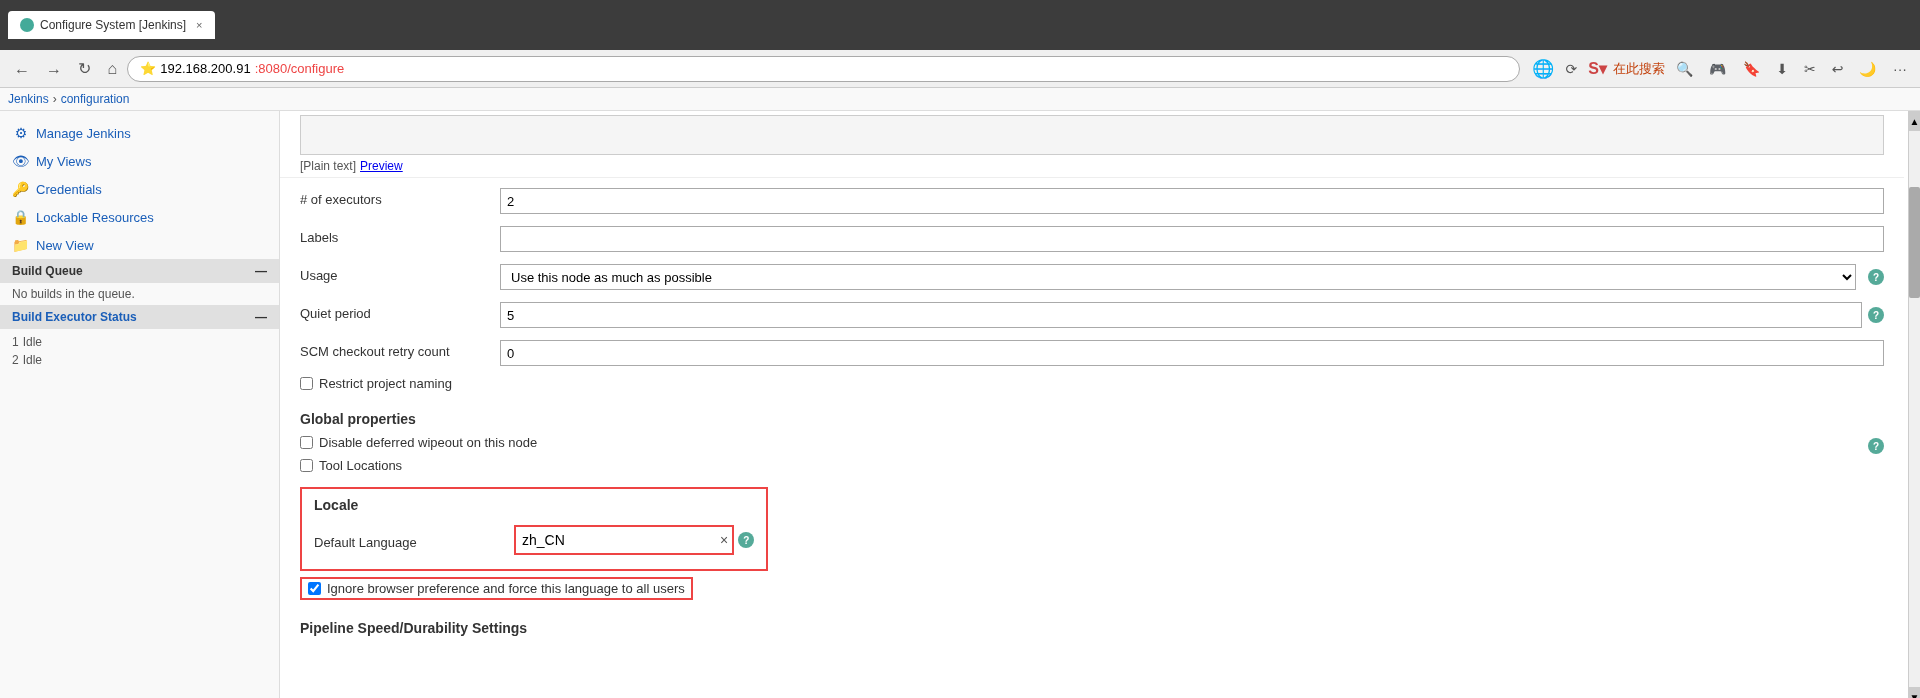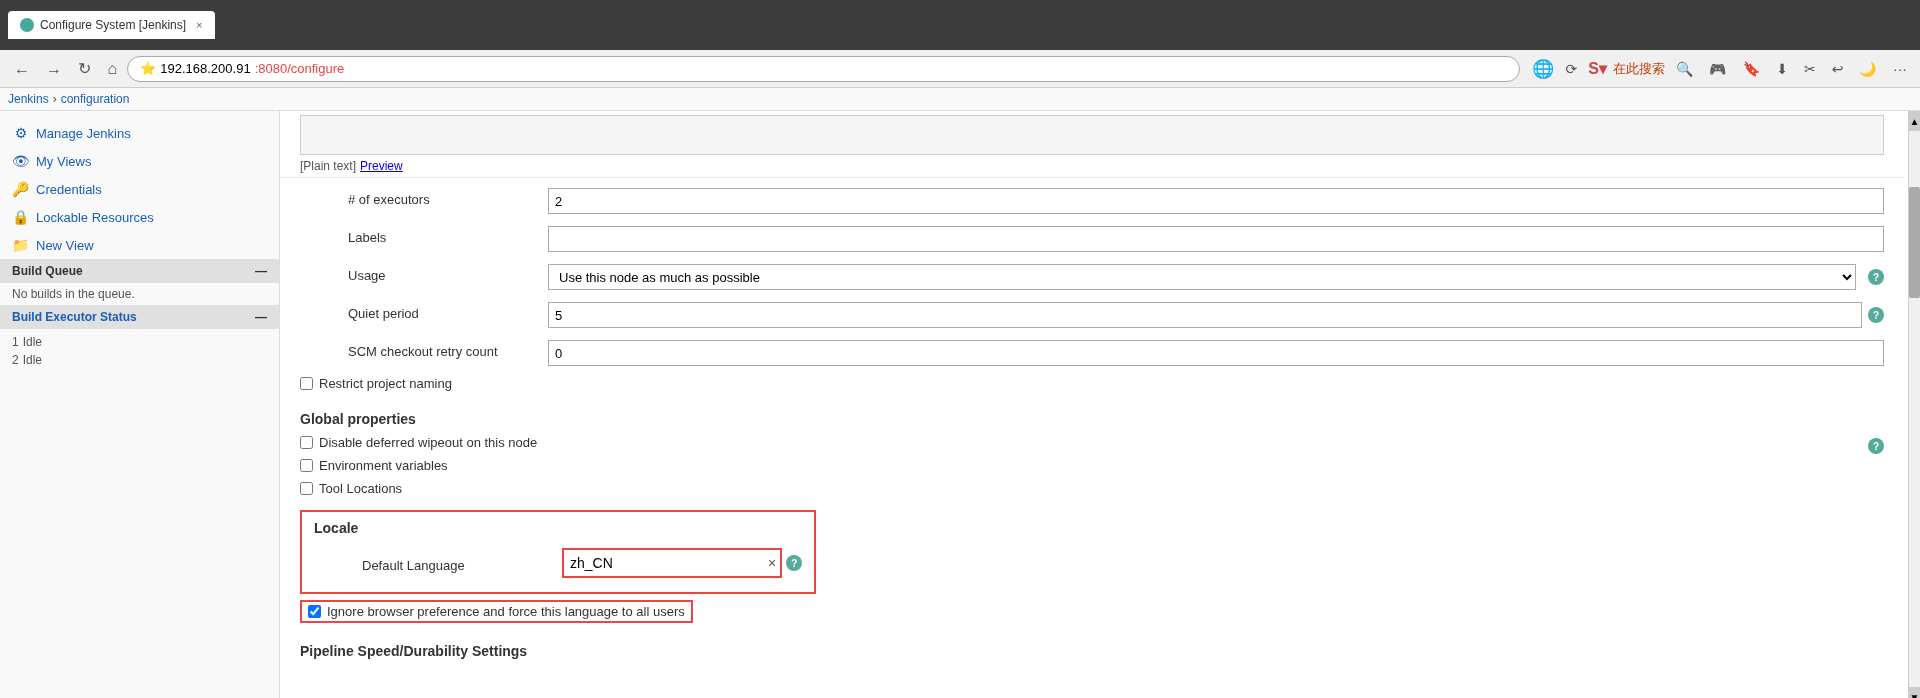--- a/index.html
+++ b/index.html
@@ -168,21 +168,20 @@
       padding: 6px 0;
       min-height: 32px;
     }
 
     .form-label {
       width: 200px;
       flex-shrink: 0;
       font-size: 13px;
       color: #333;
       padding-top: 4px;
-      margin-left: 48px;
     }
 
     .form-value {
       flex: 1;
       display: flex;
       align-items: center;
       gap: 6px;
     }
 
     .form-input {
@@ -454,24 +453,20 @@
           <div class="section-title">Global properties</div>
 
           <div style="display:flex; align-items:flex-end; justify-content:space-between;">
             <div class="checkbox-row">
               <input type="checkbox" style="">
               <span class="checkbox-label">Disable deferred wipeout on this node</span>
             </div>
             <div class="help-icon" style="margin-left:8px;">?</div>
           </div>
 
-          <div class="checkbox-row">
-            <input type="checkbox" style="">
-            <span class="checkbox-label">Environment variables</span>
-          </div>
 
           <div class="checkbox-row">
             <input type="checkbox" style="">
             <span class="checkbox-label">Tool Locations</span>
           </div>
         </div>
 
         <div style="margin: 6px 0;">
           <div style="border: 2px solid #e44; display: inline-block; padding: 8px 12px;">
             <div class="locale-title">Locale</div>

